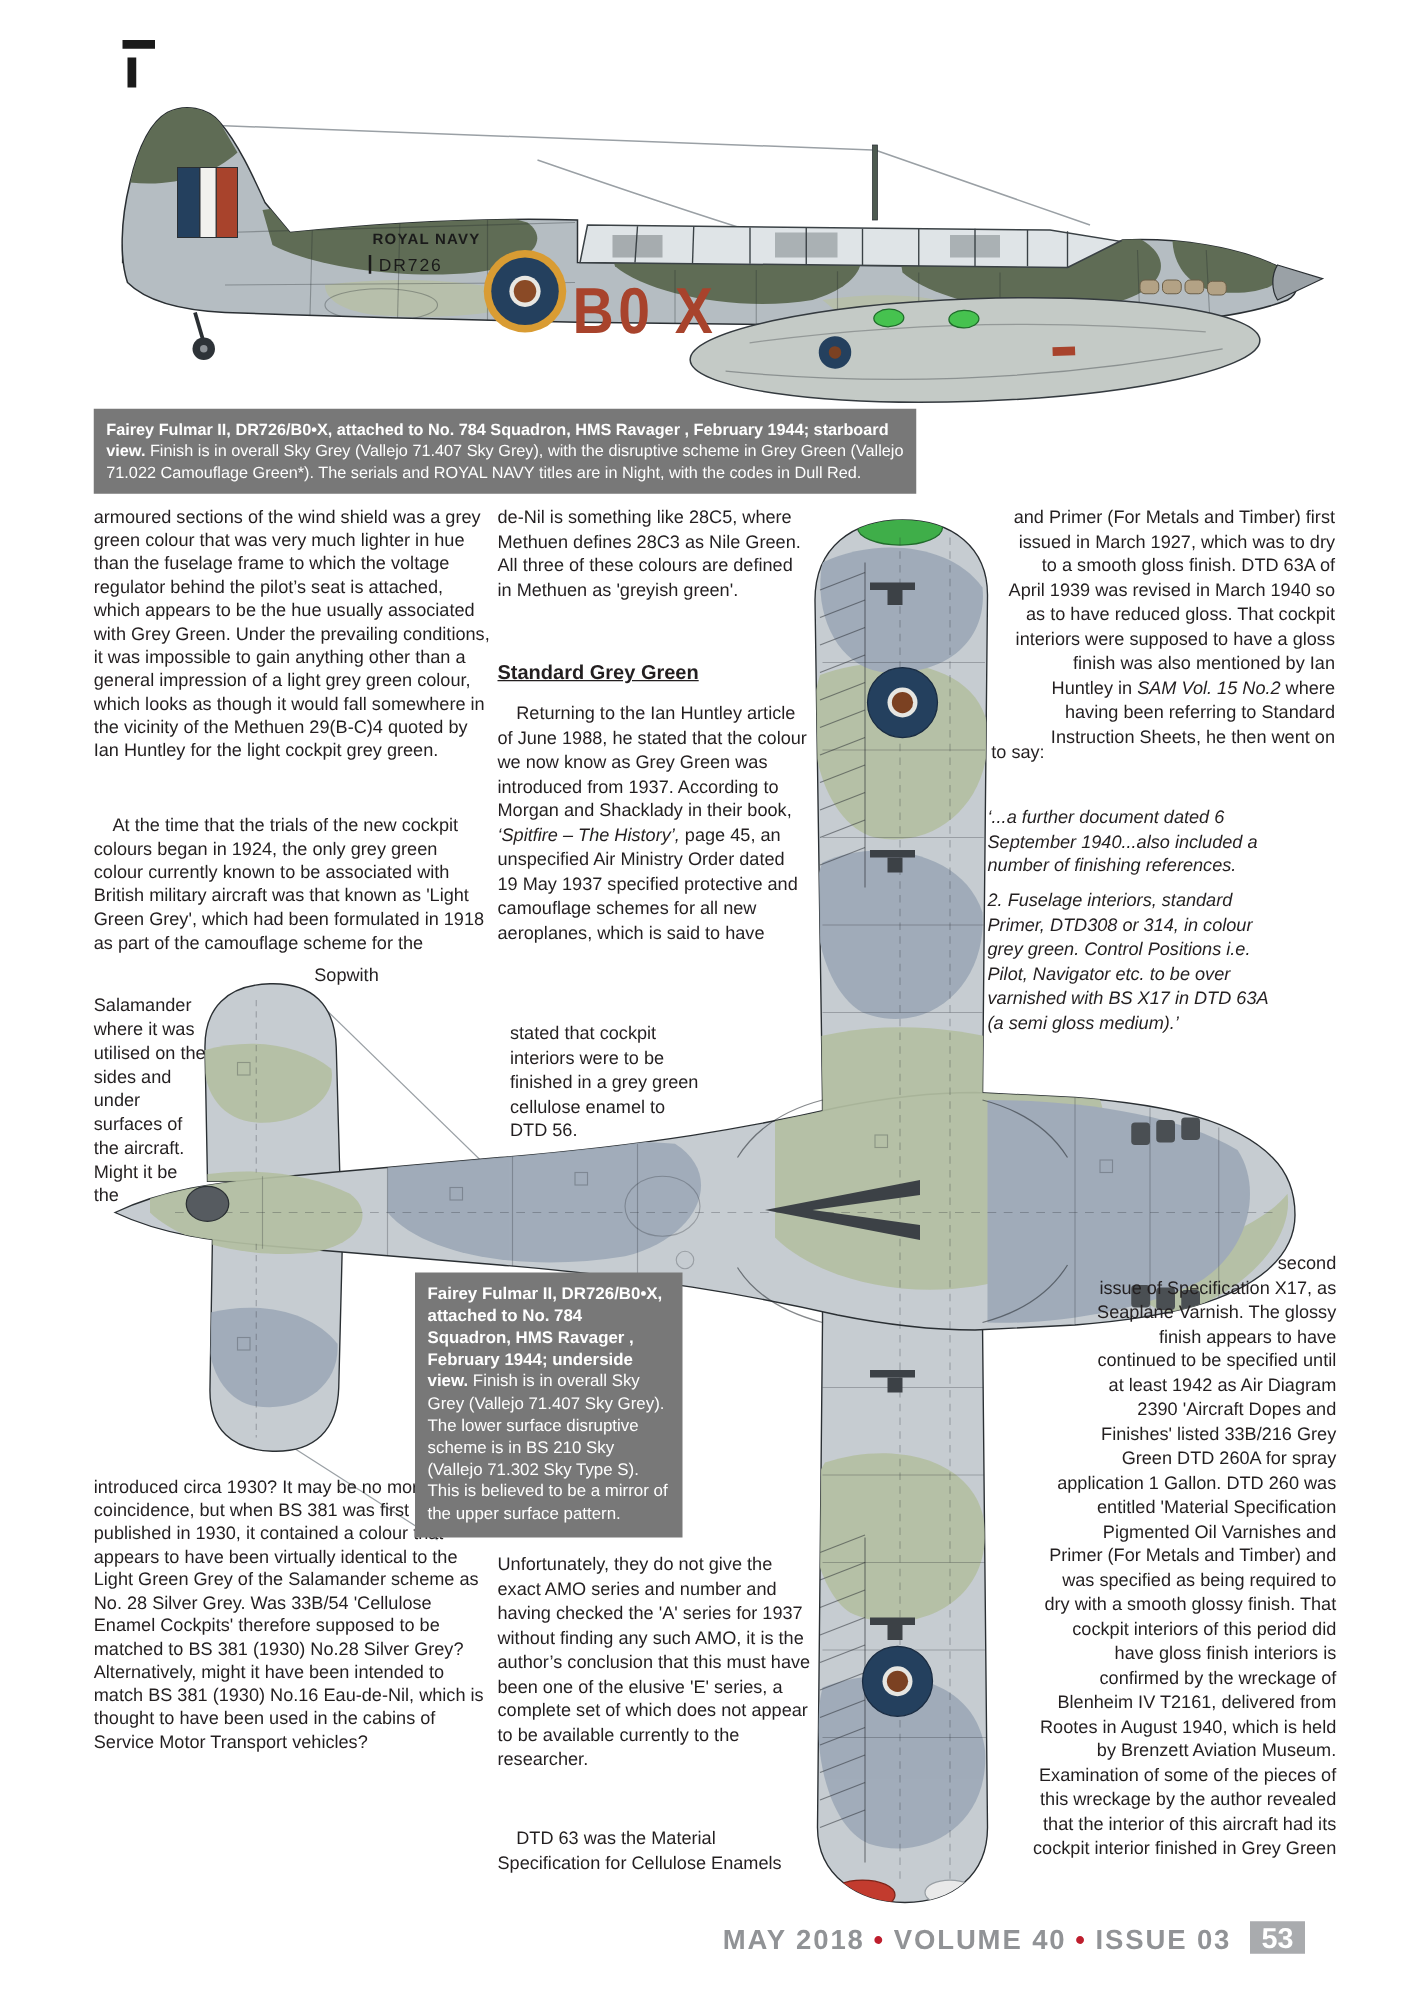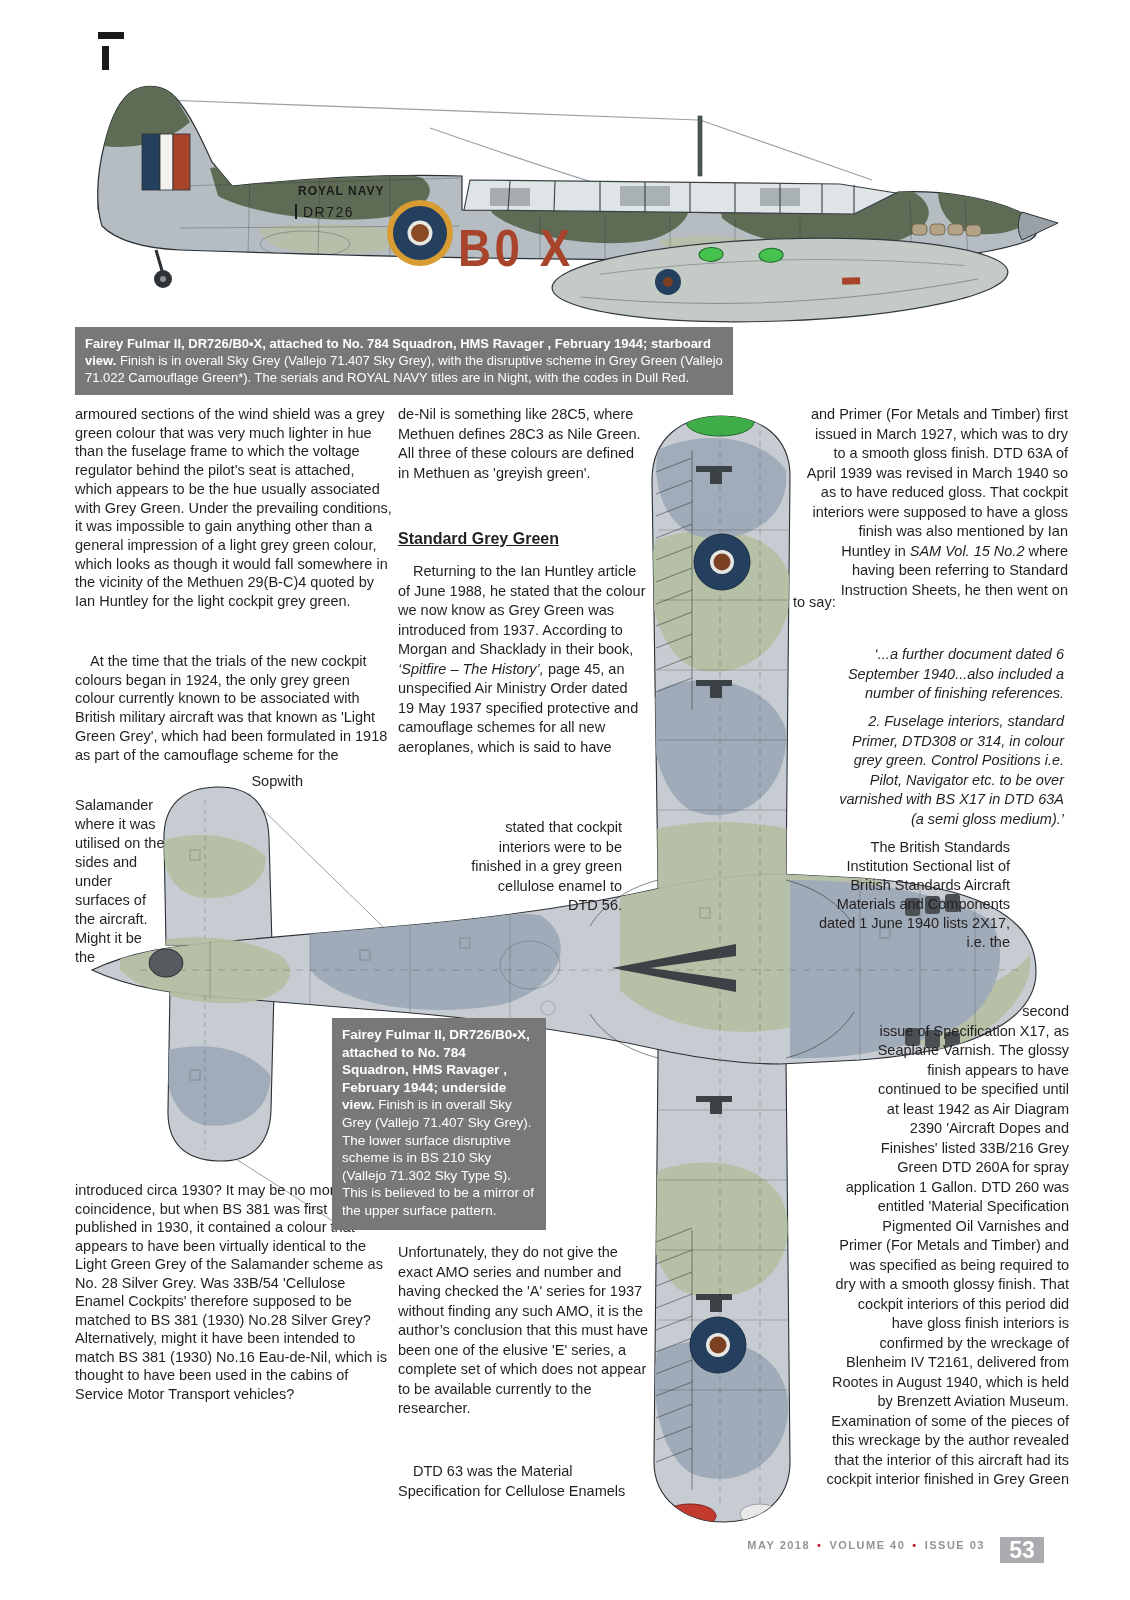--- a/index.html
+++ b/index.html
@@ -9,24 +9,24 @@
   .body-txt{font-size:14.5px;line-height:19.5px;z-index:2;}
   .pre{white-space:pre-line;}
   .ind{text-indent:15px;}
   .ital{font-style:italic;}
   .cap{background:#787878;color:#ffffff;font-size:13px;line-height:17px;
        padding:8px 10px;box-sizing:border-box;z-index:3;}
   .cap .b{font-weight:bold;}
   .cap2{font-size:13.5px;line-height:17.6px;}
   .heading{font-weight:bold;font-size:16px;text-decoration:underline;}
   .right{text-align:right;}
-  .center{text-align:right;margin-left:14px;}
+  .center{text-align:left;}
   svg{position:absolute;z-index:0;}
   .footer-row{position:absolute;top:1539px;left:0;width:985px;text-align:right;z-index:2;
-      font-weight:bold;font-size:11px;letter-spacing:1.5px;color:#919396;}
+      font-weight:bold;font-size:22px;letter-spacing:1.5px;color:#919396;}
   .footer-row .dot{color:#be1e2d;padding:0 7px;}
   .pagebox{position:absolute;top:1537px;left:1000px;width:44px;height:26px;background:#a9abae;
       color:#fff;font-weight:bold;font-size:23px;text-align:center;line-height:26px;z-index:2;}
 </style>
 </head>
 <body>
 
 <div class="page">
 
   <svg style="left:60px;top:28px;" width="1030" height="300" viewBox="0 0 1030 300">
@@ -353,26 +353,20 @@
 September 1940...also included a
 number of finishing references.</div>
 
   <div class="abs body-txt pre center ital" style="left:790px;top:712px;width:260px;">2. Fuselage interiors, standard
 Primer, DTD308 or 314, in colour
 grey green. Control Positions i.e.
 Pilot, Navigator etc. to be over
 varnished with BS X17 in DTD 63A
 (a semi gloss medium).’</div>
 
-  <div class="abs body-txt pre right" style="left:770px;top:838px;width:290px;line-height:19px;padding-right:50px;box-sizing:border-box;">The British Standards
-Institution Sectional list of
-British Standards Aircraft
-Materials and Components
-dated 1 June 1940 lists 2X17,
-i.e. the</div>
 
   <div class="abs body-txt pre right" style="left:757px;top:1002px;width:312px;">second
 issue of Specification X17, as
 Seaplane Varnish. The glossy
 finish appears to have
 continued to be specified until
 at least 1942 as Air Diagram
 2390 'Aircraft Dopes and
 Finishes' listed 33B/216 Grey
 Green DTD 260A for spray

